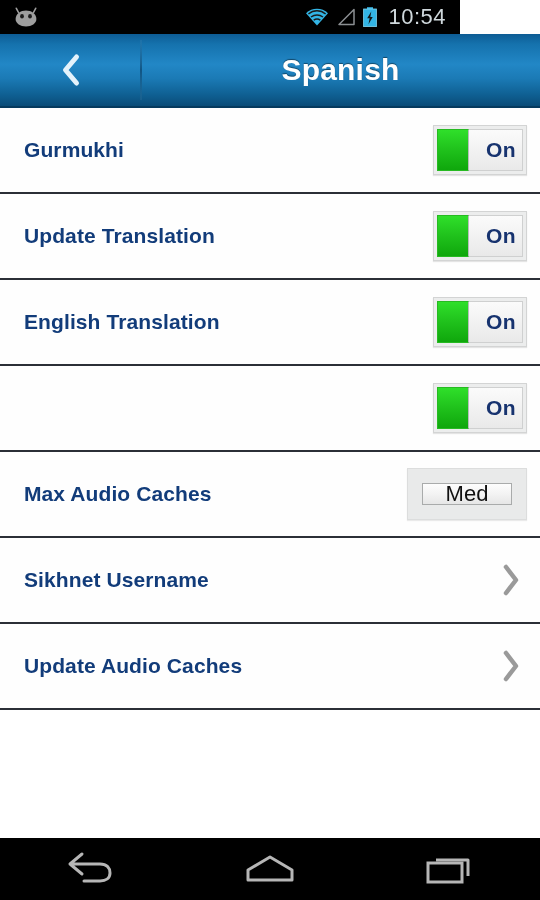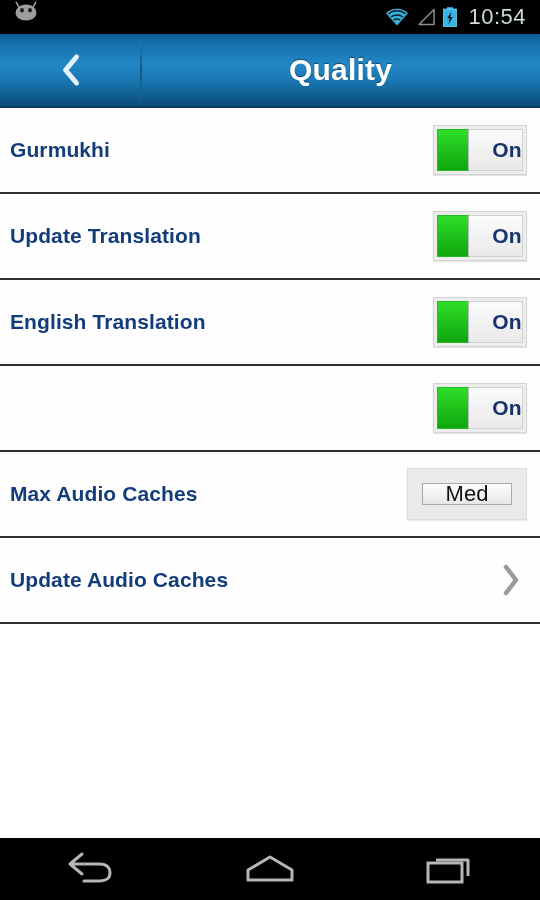--- a/index.html
+++ b/index.html
@@ -12,23 +12,23 @@
   }
   #screen {
     position:relative;
     width:540px; height:900px;
     background:#ffffff;
   }
 
   
   #status-bar {
     position:absolute; top:0; left:0;
-    width:540px; height:34px;
+    width:460px; height:34px;
     background:#000000;
-    display:flex; 
+    display:flex; align-items:center;
   }
   #android-logo {
     margin-left:12px;
     width:30px; height:22px;
     display:block;
   }
   #status-right {
     margin-left:auto;
     display:flex; align-items:center;
     padding-right:14px;
@@ -91,21 +91,21 @@
   }
   .row {
     position:relative;
     width:540px; height:86px;
     display:flex; align-items:center;
     background:#fefefe;
     border-bottom:2px solid #2b2f36;
     cursor:pointer;
   }
   .row-label {
-    margin-left:10px;
+    margin-left:24px;
     color:#123c7a;
     font-size:21px;
     font-weight:bold;
     letter-spacing:0.1px;
     white-space:nowrap;
   }
   .row-right {
     margin-left:auto;
     margin-right:13px;
     display:flex; align-items:center;
@@ -126,21 +126,21 @@
     width:32px;
     background:linear-gradient(to bottom, #2fdf2a 0%, #21c41d 45%, #0fa70c 100%);
     border:1px solid #27ba22;
     border-right:1px solid #b9bcbc;
   }
   .toggle-track {
     flex:1;
     background:linear-gradient(to bottom, #fbfbfb 0%, #f1f1f1 55%, #e9e9e9 100%);
     border:1px solid #cfd0d0;
     border-left:none;
-    display:flex; align-items:center; justify-content:flex-end;
+    display:flex; align-items:center; justify-content:flex-start;padding-left:17px;
   }
   .toggle-text {
     color:#17336f;
     font-size:21px;
     font-weight:bold;
     letter-spacing:0.3px;
   }
 
   
   .value-button {
@@ -225,21 +225,21 @@
     </div>
   </div>
 
   <div id="title-bar">
     <div id="back-button">
       <svg id="back-chevron" width="24" height="34" viewBox="0 0 24 34">
         <path d="M17.5 4 L6.5 17 L17.5 30" fill="none" stroke="#e3f2fb" stroke-width="5" stroke-linecap="round" stroke-linejoin="round"></path>
       </svg>
     </div>
     <div id="title-divider"></div>
-    <div id="title-text">Quality</div>
+    <div id="title-text">Spanish</div>
   </div>
 
   <div id="settings-list">
 
     <div class="row">
       <span class="row-label">Gurmukhi</span>
       <div class="row-right">
         <div class="toggle">
           <div class="toggle-knob"></div>
           <div class="toggle-track">
@@ -288,20 +288,28 @@
       <span class="row-label">Max Audio Caches</span>
       <div class="row-right">
         <div class="value-button">
           <div class="value-button-inner">
             <span class="value-button-text">Med</span>
           </div>
         </div>
       </div>
     </div>
 
+    <div class="row">
+      <span class="row-label">Sikhnet Username</span>
+      <div class="row-right">
+        <svg class="chevron" width="20" height="32" viewBox="0 0 20 32">
+          <path d="M5 3 L15 16 L5 29" fill="none" stroke="#9a9a9a" stroke-width="4.5" stroke-linecap="round" stroke-linejoin="round"></path>
+        </svg>
+      </div>
+    </div>
 
     <div class="row">
       <span class="row-label">Update Audio Caches</span>
       <div class="row-right">
         <svg class="chevron" width="20" height="32" viewBox="0 0 20 32">
           <path d="M5 3 L15 16 L5 29" fill="none" stroke="#9a9a9a" stroke-width="4.5" stroke-linecap="round" stroke-linejoin="round"></path>
         </svg>
       </div>
     </div>
 

